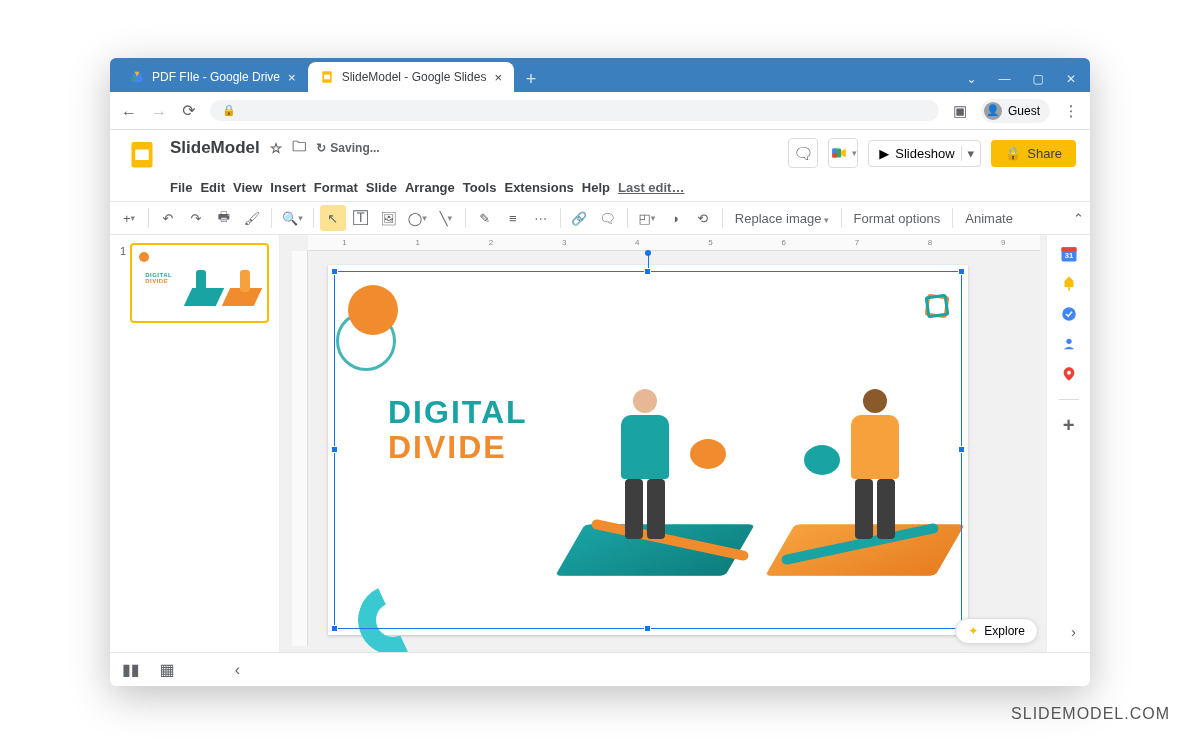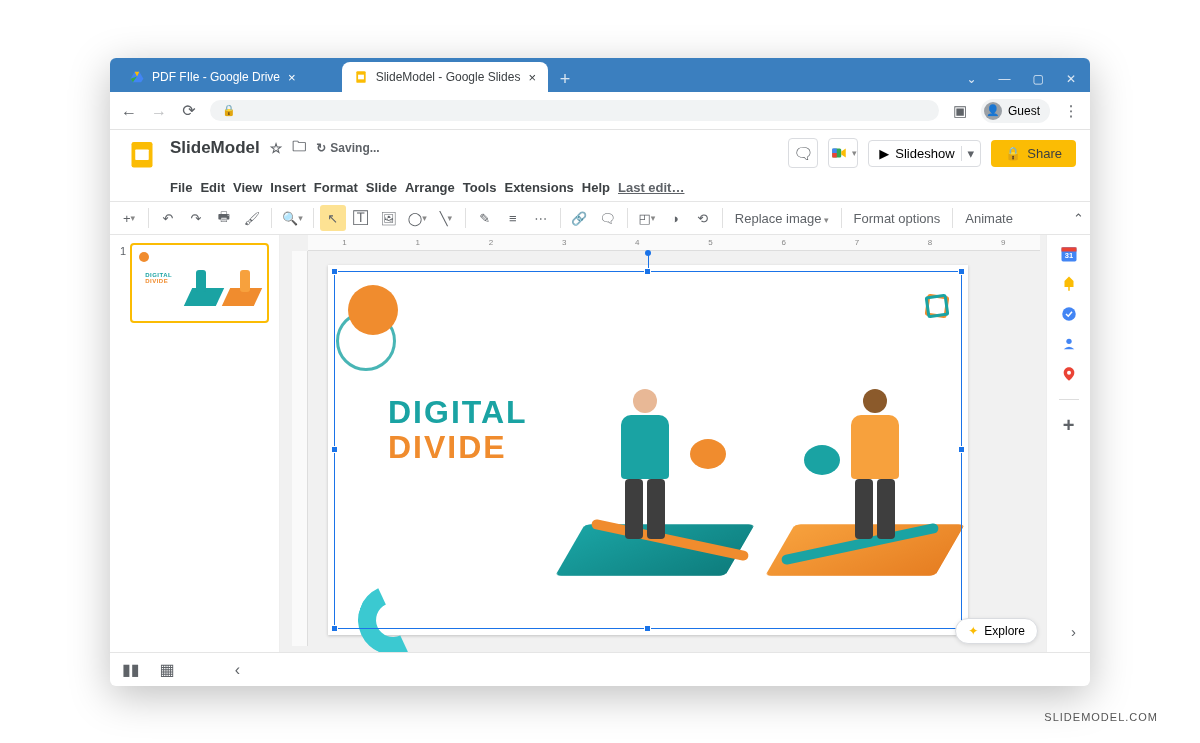--- a/index.html
+++ b/index.html
@@ -9,21 +9,21 @@
   position: absolute; left: 110px; top: 58px; width: 980px; height: 628px;
   background: #fff; border-radius: 6px; box-shadow: 0 10px 40px rgba(0,0,0,.25);
   overflow: hidden; display: flex; flex-direction: column;
 }
 
 
 .titlebar { height: 34px; background: #3b7fbf; display: flex; align-items: flex-end; padding: 0 8px; }
 .tabs { display: flex; height: 30px; gap: 0; align-items: flex-end; margin-left: 0; }
 .tab { display: flex; align-items: center; gap: 8px; padding: 0 12px; height: 30px; font-size: 12px;
   color: #ffffff; border-radius: 8px 8px 0 0; min-width: 150px; cursor: pointer; }
-.tab.active { background: #fff; color: #3c4043; margin-left: 34px; }
+.tab.active { background: #fff; color: #3c4043; }
 .tab .favicon { width: 14px; height: 14px; display: inline-flex; align-items: center; justify-content: center; }
 .tab .close { margin-left: auto; font-size: 13px; color: inherit; }
 .newtab { width: 26px; height: 26px; color: #d8e5f1; font-size: 18px; display:flex;align-items:center;justify-content:center; margin-left:4px; cursor:pointer;}
 .win-controls { margin-left: auto; display: flex; gap: 22px; padding: 0 6px 6px; color: #dfe9f4; }
 .win-controls span { font-size: 12px; cursor:pointer; }
 
 
 .urlbar { height: 38px; background: #fff; border-bottom: 1px solid #e3e3e3; display: flex; align-items: center; padding: 0 10px; gap: 12px; }
 .navbtn { width: 18px; text-align: center; color: #5f6368; font-size: 16px; cursor:pointer; }
 .addr { flex: 1; display: flex; align-items: center; gap: 8px; background: #f1f3f4; border-radius: 16px; padding: 4px 12px; font-size: 13px; color: #5a5a5a; }
@@ -118,21 +118,21 @@
 .right-panel { width:44px; border-left:1px solid #eee; display:flex; flex-direction:column; align-items:center; padding-top:8px; gap:8px;font-weight:bold;}
 .right-panel .ic { width:22px;height:22px;display:flex;align-items:center;justify-content:center;font-size:15px;cursor:pointer;}
 
 
 .footer { height:34px; border-top:1px solid #e5e5e5; display:flex; align-items:center; padding:0 12px; gap:20px; color:#5f6368;}
 .footer .view-btn{ font-size:16px; cursor:pointer;}
 .footer .collapse{ margin-left:auto; cursor:pointer;}
 .explore { position:absolute; right:52px; bottom:42px; background:#fff; border:1px solid #dadce0;
   border-radius:18px; padding:5px 12px; display:flex; align-items:center; gap:6px; font-size:12px; box-shadow:0 1px 4px rgba(0,0,0,.1); cursor:pointer;}
 .explore .star{ color:#fbbc04;}
-.watermark { position:absolute; right:42px; bottom:20px; font-size:11px; letter-spacing:1px; color:#555;}
+.watermark { position:absolute; right:30px; bottom:20px; font-size:16px; letter-spacing:1px; color:#555;}
 .side-right-arrow { position:absolute; right:14px; bottom:46px; color:#5f6368; font-size:15px; cursor:pointer;}
 </style>
 </head>
 <body>
 
 <div class="window">
 
   <div class="titlebar">
     <div class="tabs">
       <div class="tab">

